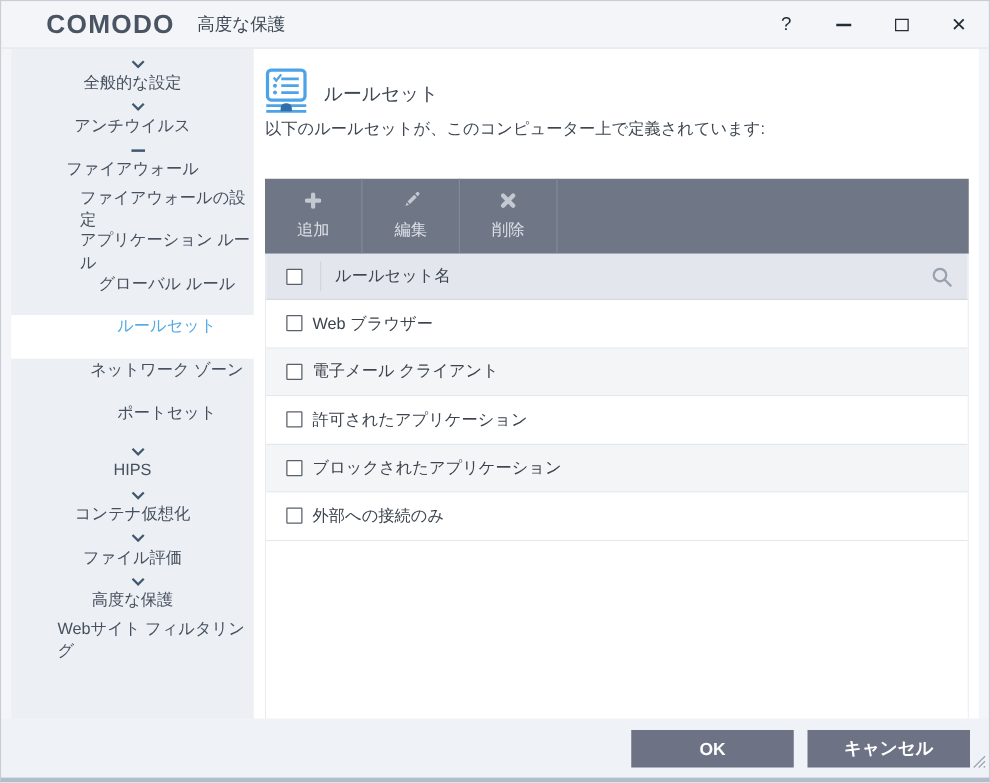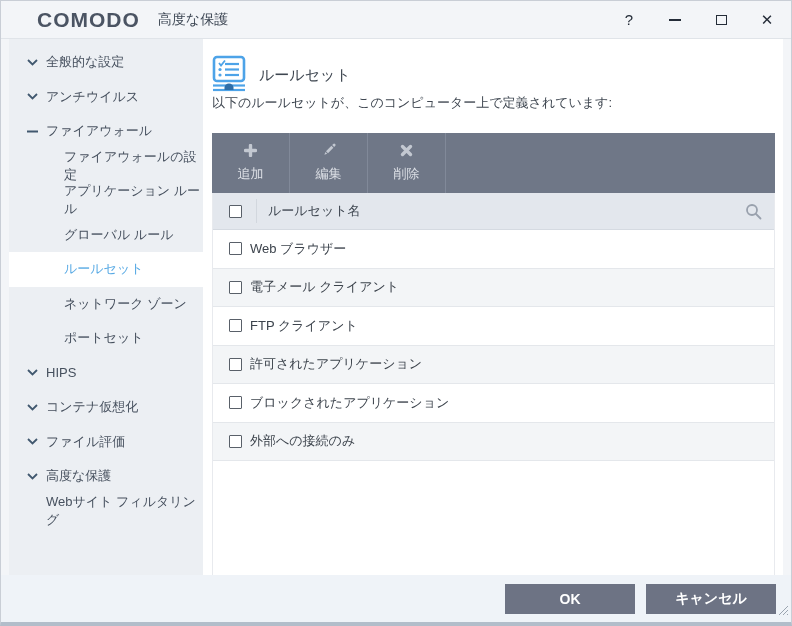--- a/index.html
+++ b/index.html
@@ -24,33 +24,33 @@
   .win-controls { margin-left:auto; display:flex; align-items:center; gap:30px; }
   .ctrl { width:16px; height:16px; display:flex; align-items:center; justify-content:center;
           color:#242c38; font-size:15px; cursor:default; }
   .min-bar { width:12px; height:2px; background:#242c38; }
   .max-box { width:11px; height:10px; border:1px solid #242c38; background:transparent; }
 
   
   .main { flex:1; display:flex; padding:0 8px; background:#f3f5f8; overflow:hidden; }
 
   .sidebar { width:194px; flex:0 0 194px; background:#eceff3; padding-top:6px; }
-  .nav-item { height:34.5px; display:flex; align-items:center; font-size:13px; color:#46505e; cursor:pointer; }
+  .nav-item { height:34.5px; display:flex; align-items:center; font-size:13px; color:#46505e; cursor:pointer;flex-direction:column; }
   .nav-item .chev { width:12px; height:12px; margin:0 8px 0 17px; display:flex; align-items:center; justify-content:center; }
   .nav-item.sub { padding-left:55px; }
   .nav-item.top-plain { padding-left:37px; }
   .nav-item.selected { background:#ffffff; color:#57a9e4; }
 
   .content { flex:1; background:#ffffff; display:flex; flex-direction:column; padding:0 8px 0 9px; }
 
   .page-header { margin-top:17px; display:flex; align-items:center; gap:13px; height:38px; }
   .page-title { font-size:15px; color:#3e4650; }
   .desc { font-size:13px; color:#3e4650; line-height:17px; }
 
-  .toolbar { margin-top:22px; height:60px; flex:0 0 60px; background:#6f7787; display:flex; }
+  .toolbar { margin-top:32px; height:60px; flex:0 0 60px; background:#6f7787; display:flex; }
   .tb-btn { width:78px; display:flex; flex-direction:column; align-items:center; justify-content:center;
             gap:5px; color:#dde0e6; font-size:13px; border-right:1px solid #818999; cursor:pointer; }
 
   .table-wrap { flex:1; display:flex; flex-direction:column;
                 border-left:1px solid #e8eaee; border-right:1px solid #e8eaee; }
   .thead { height:37px; flex:0 0 37px; background:#e3e7ed; display:flex; align-items:center;
            font-size:13px; color:#3e4650; border-bottom:1px solid #d5dae1; }
   .checkbox { width:13px; height:13px; border:1px solid #596069; background:#fff; border-radius:1px;
               margin-left:16px; flex:0 0 13px; cursor:pointer; }
   .col-divider { width:1px; height:24px; background:#d2d7de; margin-left:14px; }
@@ -240,24 +240,20 @@
         <div class="row">
           <span class="checkbox"></span>
           <span class="name">Web ブラウザー</span>
         </div>
         <div class="row">
           <span class="checkbox"></span>
           <span class="name">電子メール クライアント</span>
         </div>
         <div class="row">
           <span class="checkbox"></span>
-          <span class="name">FTP クライアント</span>
-        </div>
-        <div class="row">
-          <span class="checkbox"></span>
           <span class="name">許可されたアプリケーション</span>
         </div>
         <div class="row">
           <span class="checkbox"></span>
           <span class="name">ブロックされたアプリケーション</span>
         </div>
         <div class="row">
           <span class="checkbox"></span>
           <span class="name">外部への接続のみ</span>
         </div>

